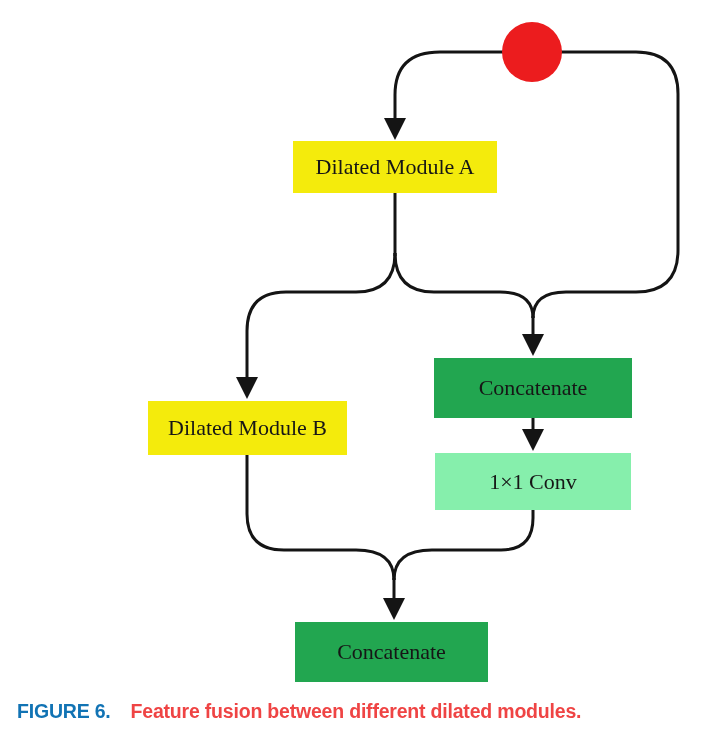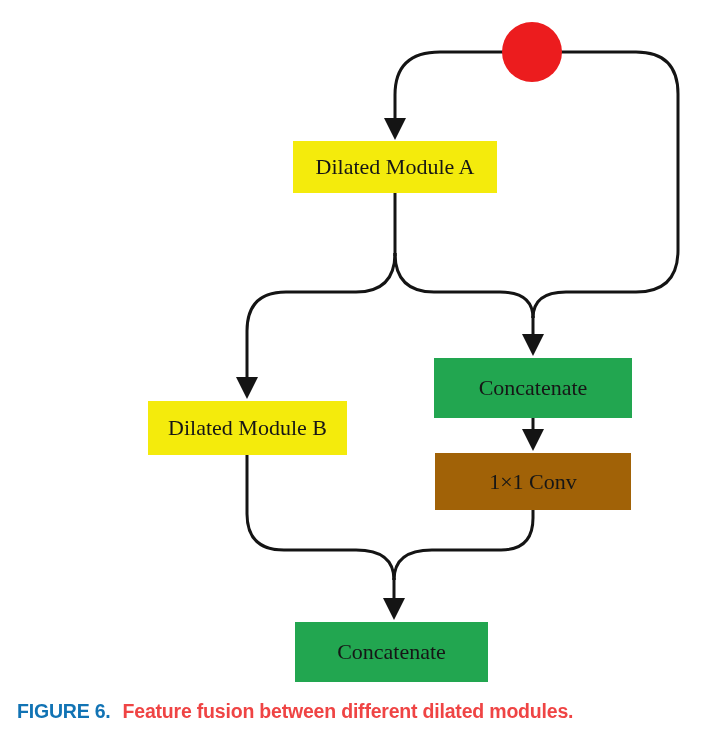--- a/index.html
+++ b/index.html
@@ -46,21 +46,21 @@
     top: 700px;
     width: 680px;
     font-family: "Liberation Sans", sans-serif;
     font-weight: bold;
     font-size: 19.5px;
     letter-spacing: -0.2px;
     white-space: nowrap;
   }
   .caption .fig-label {
     color: #1173B4;
-    margin-right: 12px;
+    margin-right: 20px;
   }
   .caption .fig-text {
     color: #161616;
   }
 </style>
 </head>
 <body>
 
 <div class="stage">
 
@@ -103,21 +103,21 @@
   </div>
 
   <div class="node node-a" style="background-color: rgb(244, 235, 12);">
     <span class="node-label">Dilated Module A</span>
   </div>
 
   <div class="node node-cat1" style="background-color: rgb(34, 166, 80);">
     <span class="node-label">Concatenate</span>
   </div>
 
-  <div class="node node-conv" style="background-color: #a16207; align-items: center;">
+  <div class="node node-conv" style="background-color: #86efac; align-items: center;">
     <span class="node-label">1×1 Conv</span>
   </div>
 
   <div class="node node-cat2" style="background-color: rgb(34, 166, 80);">
     <span class="node-label">Concatenate</span>
   </div>
 
   <div class="caption">
     <span class="fig-label" style="color: rgb(17, 115, 180);">FIGURE 6.</span><span class="fig-text" style="color: #ef4444;">Feature fusion between different dilated modules.</span>
   </div>

